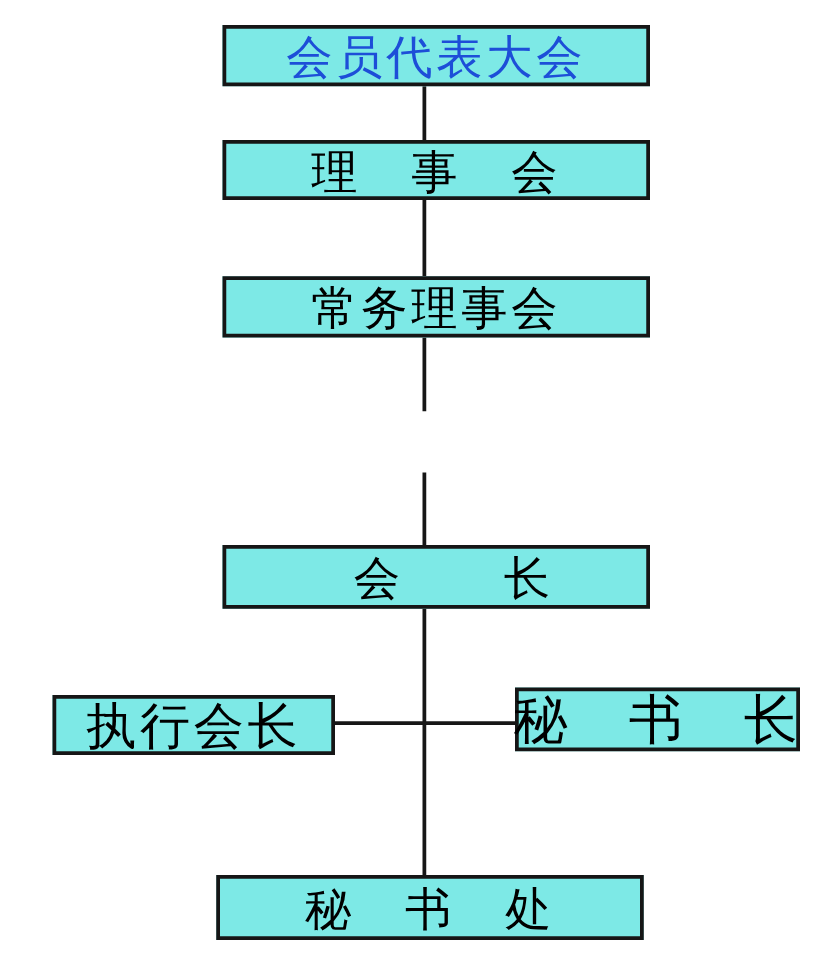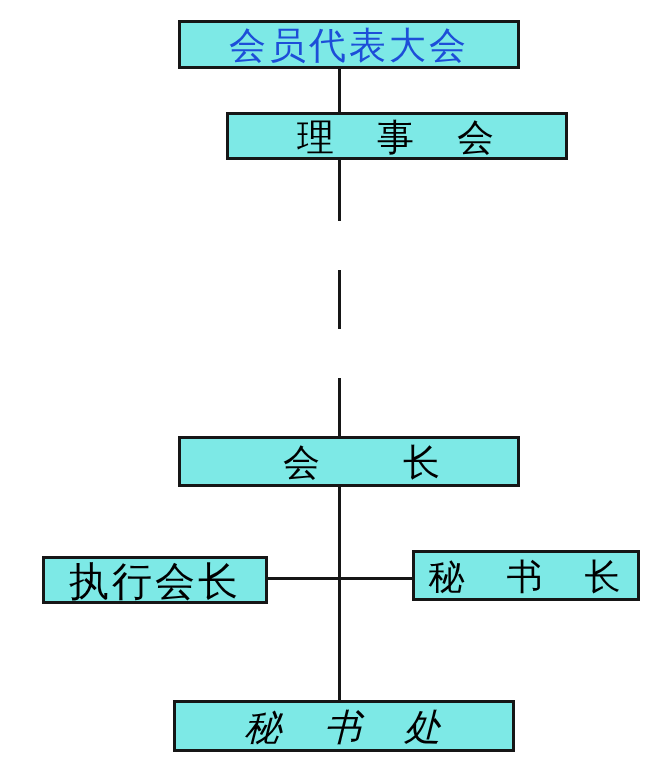--- a/index.html
+++ b/index.html
@@ -34,21 +34,21 @@
     position: absolute;
     background: #161616;
   }
   
   .n-member-congress    { left: 178px; top: 20px;  width: 342px; height: 49px; }
   .n-council            { left: 178px; top: 112px; width: 342px; height: 48px; }
   .n-standing-council   { left: 178px; top: 221px; width: 342px; height: 49px; }
   .n-president-office   { left: 178px; top: 329px; width: 342px; height: 49px; }
   .n-president          { left: 178px; top: 436px; width: 342px; height: 51px; padding-left: 28px; }
   .n-executive-president{ left: 42px;  top: 556px; width: 226px; height: 48px; font-size: 40px; }
-  .n-secretary-general  { left: 412px; top: 550px; width: 228px; height: 51px; font-size: 36px; }
+  .n-secretary-general  { left: 412px; top: 550px; width: 228px; height: 51px; font-size: 43px; }
   .n-secretariat        { left: 173px; top: 700px; width: 342px; height: 52px; }
   
   .v1 { left: 338px; top: 69px;  width: 3px; height: 43px; }
   .v2 { left: 338px; top: 160px; width: 3px; height: 61px; }
   .v3 { left: 338px; top: 270px; width: 3px; height: 59px; }
   .v4 { left: 338px; top: 378px; width: 3px; height: 58px; }
   .v5 { left: 338px; top: 487px; width: 3px; height: 213px; }
   .h1 { left: 268px; top: 577px; width: 144px; height: 3px; }
 </style>
 </head>
@@ -60,35 +60,38 @@
   <div class="line v2" style="background: rgb(22, 22, 22);"></div>
   <div class="line v3" style="background: rgb(22, 22, 22);"></div>
   <div class="line v4" style="background: rgb(22, 22, 22);"></div>
   <div class="line v5" style="background: rgb(22, 22, 22);"></div>
   <div class="line h1" style="background: rgb(22, 22, 22);"></div>
 
   <div class="box n-member-congress" style="background: rgb(125, 233, 230); border-color: rgb(22, 22, 22); color: #1d4ed8; text-align: right;">
     <span>会员代表大会</span>
   </div>
 
-  <div class="box n-council" style="background: rgb(125, 233, 230); border-color: rgb(22, 22, 22); color: rgb(0, 0, 0); margin-left: 48px;">
+  <div class="box n-council" style="background: rgb(125, 233, 230); border-color: rgb(22, 22, 22); color: rgb(0, 0, 0);">
     <span>理　事　会</span>
   </div>
 
+  <div class="box n-standing-council" style="background: rgb(125, 233, 230); border-color: rgb(22, 22, 22); color: rgb(0, 0, 0);">
+    <span>常务理事会</span>
+  </div>
 
 
   <div class="box n-president" style="background: rgb(125, 233, 230); border-color: rgb(22, 22, 22); color: rgb(0, 0, 0);">
     <span>会　　长</span>
   </div>
 
   <div class="box n-executive-president" style="background: rgb(125, 233, 230); border-color: rgb(22, 22, 22); color: rgb(0, 0, 0);">
     <span>执行会长</span>
   </div>
 
   <div class="box n-secretary-general" style="background: rgb(125, 233, 230); border-color: rgb(22, 22, 22); color: rgb(0, 0, 0);">
     <span>秘　书　长</span>
   </div>
 
-  <div class="box n-secretariat" style="background: rgb(125, 233, 230); border-color: rgb(22, 22, 22); color: rgb(0, 0, 0); font-style: italic;">
+  <div class="box n-secretariat" style="background: rgb(125, 233, 230); border-color: rgb(22, 22, 22); color: rgb(0, 0, 0);">
     <span>秘　书　处</span>
   </div>
 
 </div>
 
 </body></html>

